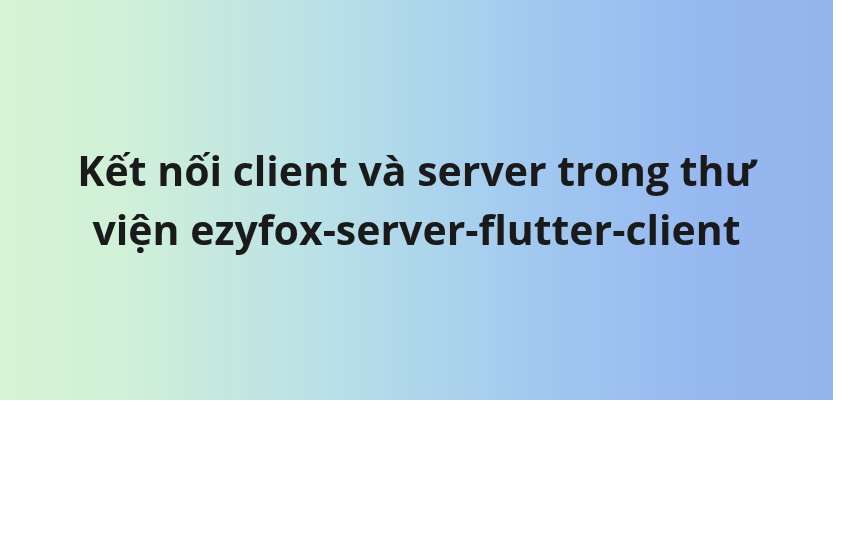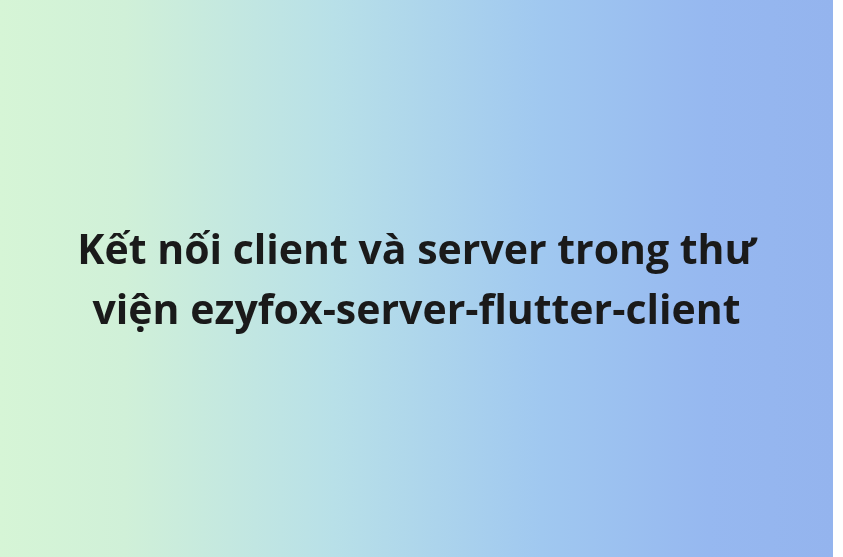--- a/index.html
+++ b/index.html
@@ -8,21 +8,21 @@
       box-sizing: border-box;
     }
     body {
       width: 843px;
       height: 557px;
       overflow: hidden;
       position: relative;
     }
     .canvas {
       width: 833px;
-      height: 557px;
+      height: 400px;
       background: linear-gradient(to right, #d6f5d6 0%, #d0f0d8 15%, #b8e0e8 40%, #a0c8f0 65%, #96b8f0 85%, #94b4ee 100%);
       display: flex;
       align-items: center;
       justify-content: center;
       padding: 16px 40px;
     }
     .right-bar {
       position: absolute;
       top: 0;
       right: 0;

